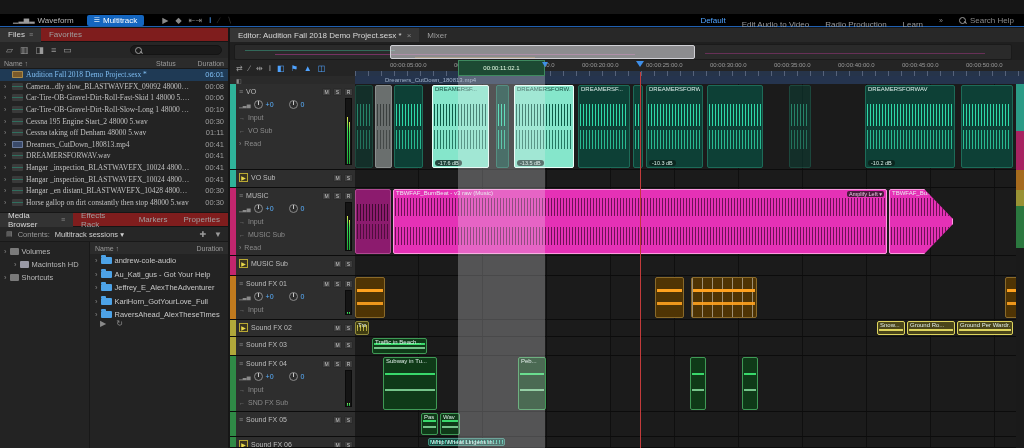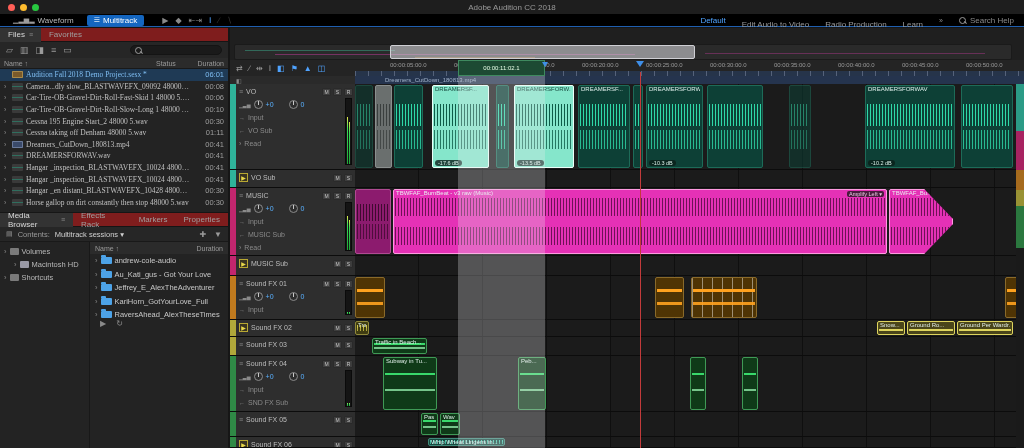--- a/index.html
+++ b/index.html
@@ -142,28 +142,20 @@
   .phmark2{position:absolute;left:312px;top:34px;width:0;height:0;border:3px solid transparent;border-top:5px solid #3f8fe8;z-index:8;}
 
   .vscroll{position:absolute;right:0;top:56px;bottom:0;width:8px;background:#1a1a1a;z-index:9;display:flex;flex-direction:column;}
   .vseg{width:100%;opacity:.85}
 </style>
 </head>
 <body>
 
 <div id="window">
 
-  <div class="titlebar">
-    <div class="lights">
-      <span class="light l-red"></span>
-      <span class="light l-yel"></span>
-      <span class="light l-grn"></span>
-    </div>
-    <div class="wintitle">Adobe Audition CC 2018</div>
-  </div>
 
   <div class="appbar">
     <div class="viewbtn">
       <span class="vicon">▁▂▅▂</span>
       <span>Waveform</span>
     </div>
     <div class="viewbtn active">
       <span class="vicon">☰</span>
       <span>Multitrack</span>
     </div>
@@ -343,21 +335,21 @@
         </div>
         <div id="media-folders">
             <div class="mrow">
               <span class="chev" style="color: rgb(138, 138, 138);">›</span>
               <span class="folder"></span>
               <span>andrew-cole-audio</span>
             </div>
             <div class="mrow">
               <span class="chev" style="color: rgb(138, 138, 138);">›</span>
               <span class="folder"></span>
-              <span>Au_Kati_gus - Got Your Love</span>
+              <span>Au_Kati_gus - Got Your Help</span>
             </div>
             <div class="mrow">
               <span class="chev" style="color: rgb(138, 138, 138);">›</span>
               <span class="folder"></span>
               <span>Jeffrey_E_AlexTheAdventurer</span>
             </div>
             <div class="mrow">
               <span class="chev" style="color: rgb(138, 138, 138);">›</span>
               <span class="folder"></span>
               <span>KariHorn_GotYourLove_Full</span>
@@ -370,20 +362,29 @@
           </div>
       </div>
     </div>
     <div class="mfooter">
       <span>▶</span>
       <span>↻</span>
     </div>
   </div>
 
   <div class="editor">
+    <div class="etabs">
+      <div class="etab active">
+        <span>Editor: Audition Fall 2018 Demo Project.sesx *</span>
+        <span class="closex">×</span>
+      </div>
+      <div class="etab">
+          <span>Mixer</span>
+        </div>
+    </div>
 
     <div class="overview">
       <div class="ovline" style="left:10px;width:150px;top:5px;background:#3aa88a;opacity:.5"></div>
       <div class="ovline" style="left:40px;width:360px;top:9px;background:#c23a9a;opacity:.5"></div>
       <div class="ovline" style="left:180px;width:120px;top:12px;background:#c07a1e;opacity:.5"></div>
       <div class="ovline" style="left:470px;width:280px;top:8px;background:#c23a9a;opacity:.4"></div>
       <div class="viewport"></div>
     </div>
 
     <div class="etools" id="editor-tools">

